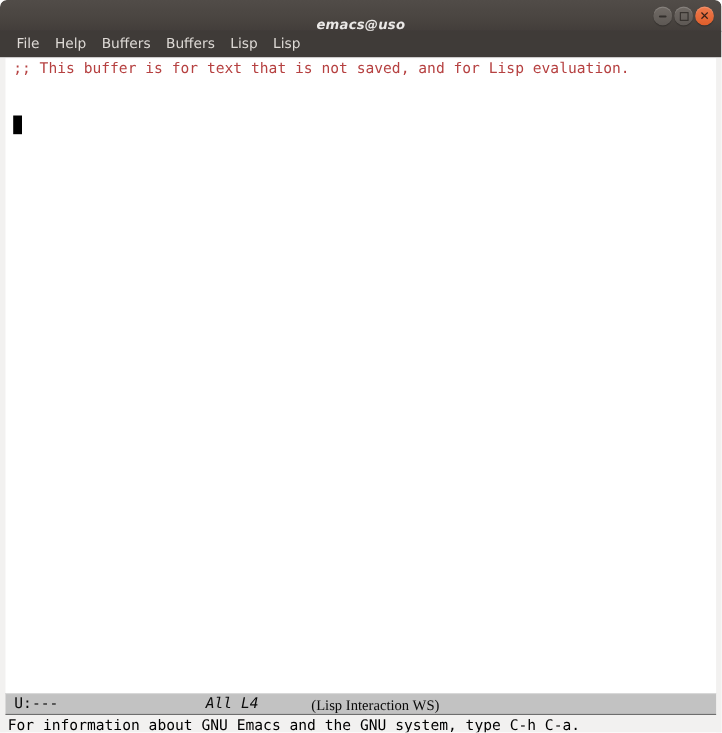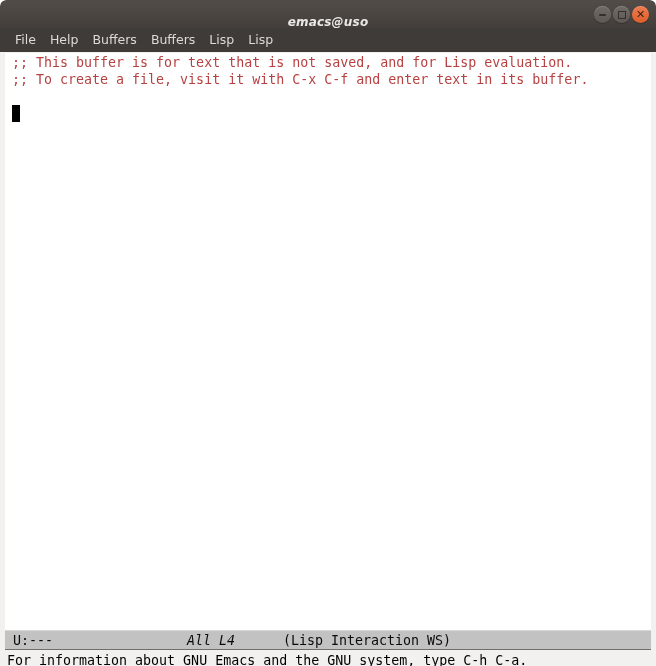--- a/index.html
+++ b/index.html
@@ -251,31 +251,30 @@
     <div class="menu-item">Lisp</div>
   </div>
 
   <div id="border-left"></div>
   <div id="border-right"></div>
 
   <div id="frame-body">
 
     <div id="buffer">
       <div class="bufline comment" style="top:1px;">;; This buffer is for text that is not saved, and for Lisp evaluation.</div>
-      <div class="bufline comment" style="top:18px;">;; To create a file, visit it with C-x C-f and enter text in its buffer.</div>
       <div class="bufline" style="top:35px;"></div>
       <div class="bufline" style="top:52px;"></div>
       <div id="cursor"></div>
     </div>
 
     <div id="modeline">
       <div class="mlseg" style="left:8px;">U:---</div>
       <div class="mlseg mlbold" style="left:73px;margin-top:38px;">*scratch*</div>
       <div class="mlseg" style="left:182px;font-style:italic;">All L4</div>
-      <div class="mlseg" style="left:278px;">(Lisp Interaction WS)</div>
+      <div class="mlseg" style="left:278px;font-family:Liberation Serif, serif;">(Lisp Interaction WS)</div>
     </div>
 
     <div id="echoarea">
       <div id="echo-text">For information about GNU Emacs and the GNU system, type C-h C-a.</div>
     </div>
 
   </div>
 </div>
 
 </body></html>

